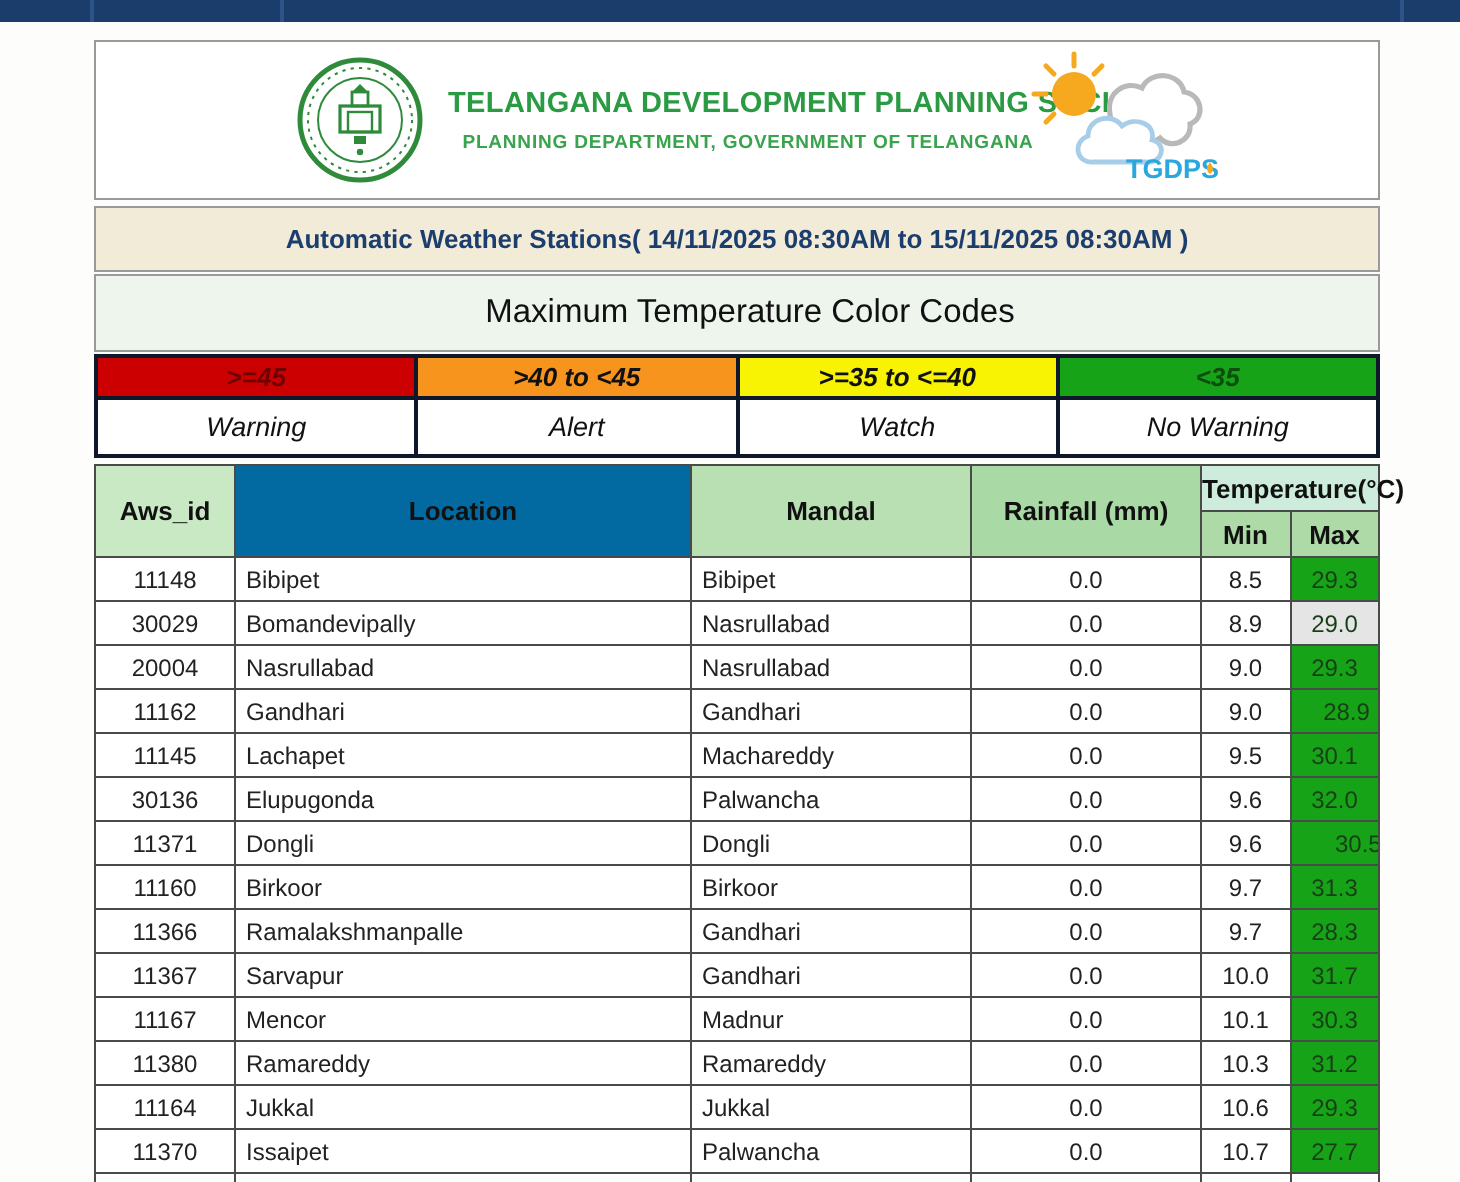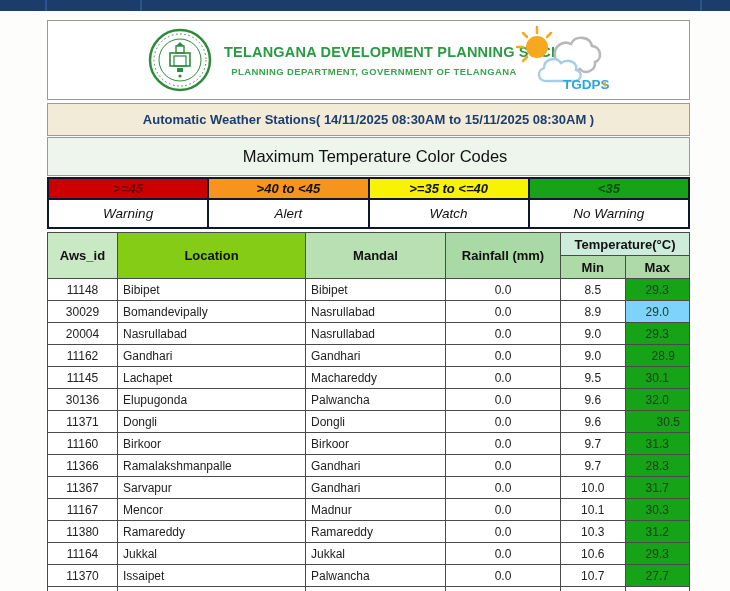--- a/index.html
+++ b/index.html
@@ -27,21 +27,21 @@
   table { border-collapse:collapse; width:643px; table-layout:fixed; }
   .legend { margin-top:1px; }
   .legend td { border:2px solid #0f172a; text-align:center;font-style:italic; }
   .legend-swatch { height:21px; font-size:13px; font-weight:bold; }
   .legend-label { height:29px; font-size:13.5px; color:#111; background:#fff; }
 
   .aws-table { margin-top:3px; }
   .aws-table th { border:1px solid #4a4a4a; font-size:13px; color:#111; font-weight:bold; }
   .aws-table td { border:1px solid #4a4a4a; font-size:12px; color:#222; background:#fff; height:22px; overflow:hidden; white-space:nowrap; }
   .th-aws   { width:70px;  background:#c9e8c4; }
-  .th-loc   { width:188px; background:#84cc16; }
+  .th-loc   { width:228px; background:#0369a1; }
   .th-mandal{ width:140px; background:#b9e0b3; }
   .th-rain  { width:115px; background:#a9d9a4; }
   .th-temp  { background:#cdecdc; height:23px; }
   .th-min, .th-max { width:65px; background:#aedaa8; height:23px;margin-top:32px; }
   .cell-aws-id, .cell-rainfall, .cell-min, .cell-max { text-align:center; }
   .cell-location, .cell-mandal { text-align:left; padding-left:5px; }
 </style>
 </head>
 <body>
 
@@ -137,21 +137,21 @@
             <td class="cell-rainfall">0.0</td>
             <td class="cell-min">8.5</td>
             <td class="cell-max" style="background: rgb(23, 163, 23); color: rgb(22, 63, 22);">29.3</td>
           </tr>
           <tr>
             <td class="cell-aws-id">30029</td>
             <td class="cell-location">Bomandevipally</td>
             <td class="cell-mandal">Nasrullabad</td>
             <td class="cell-rainfall">0.0</td>
             <td class="cell-min">8.9</td>
-            <td class="cell-max" style="background: #7dd3fc; color: rgb(22, 63, 22);">29.0</td>
+            <td class="cell-max" style="background: #e5e5e5; color: rgb(22, 63, 22);">29.0</td>
           </tr>
           <tr>
             <td class="cell-aws-id">20004</td>
             <td class="cell-location">Nasrullabad</td>
             <td class="cell-mandal">Nasrullabad</td>
             <td class="cell-rainfall">0.0</td>
             <td class="cell-min">9.0</td>
             <td class="cell-max" style="background: rgb(23, 163, 23); color: rgb(22, 63, 22);">29.3</td>
           </tr>
           <tr>

